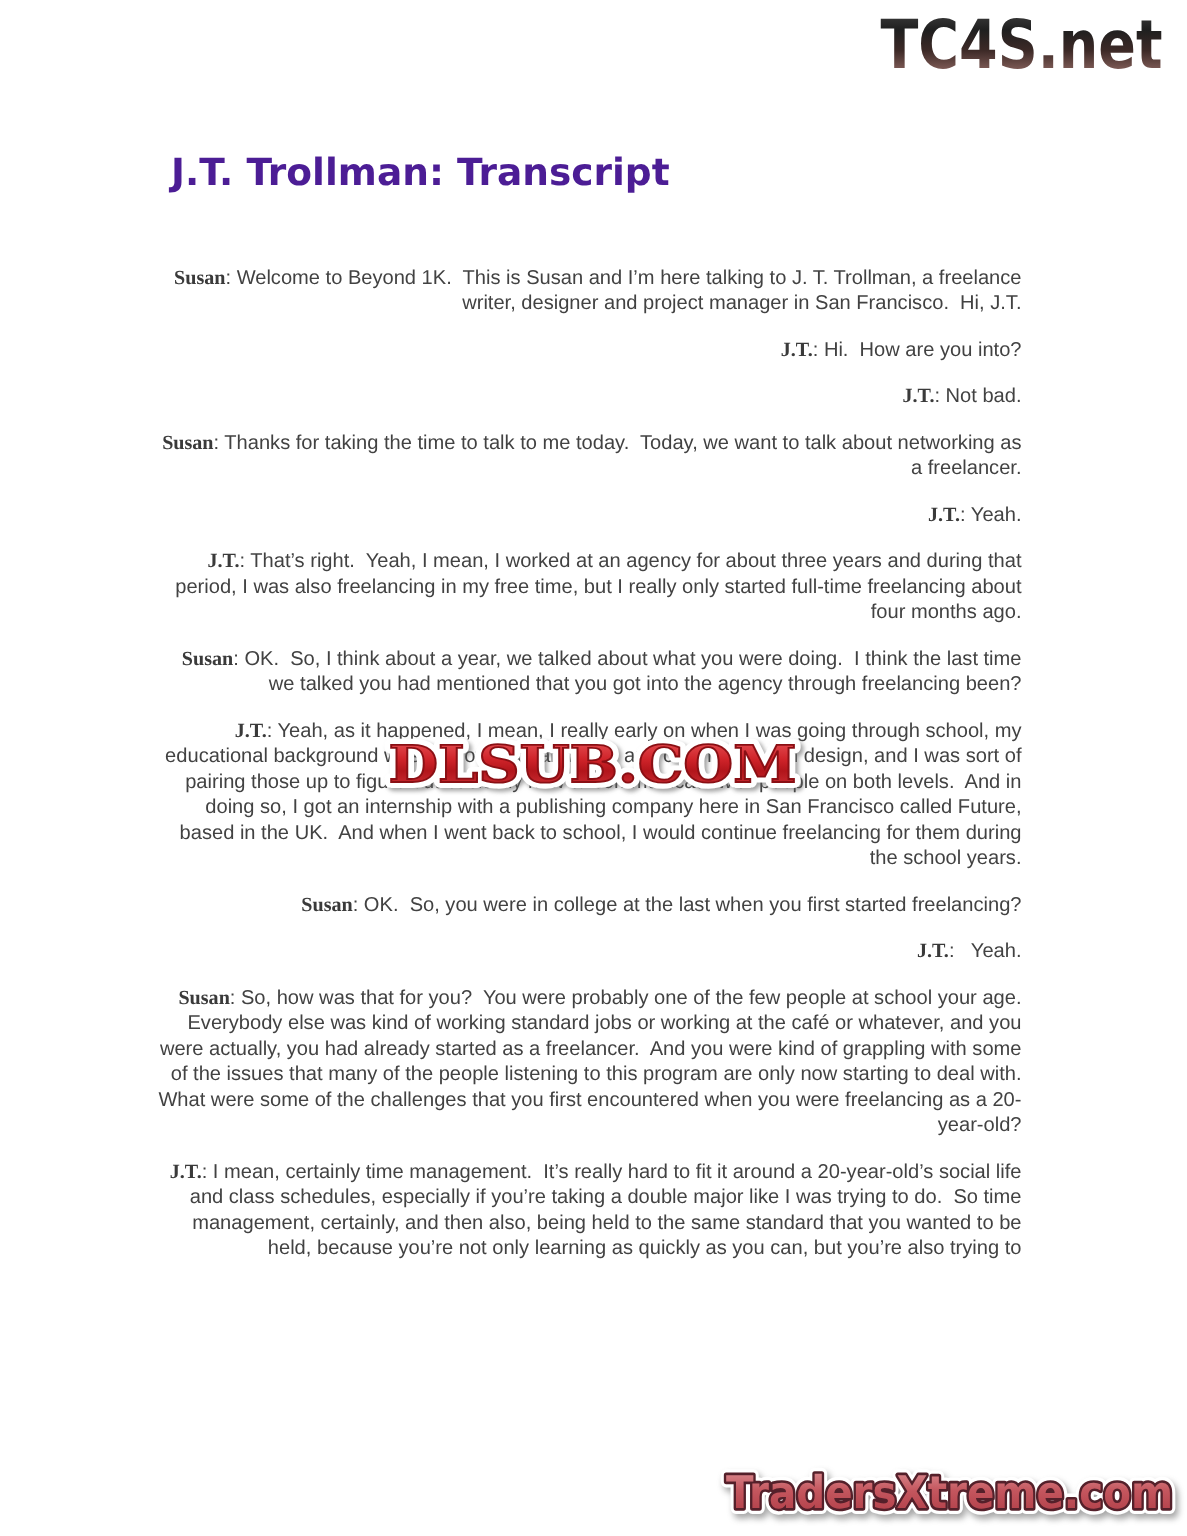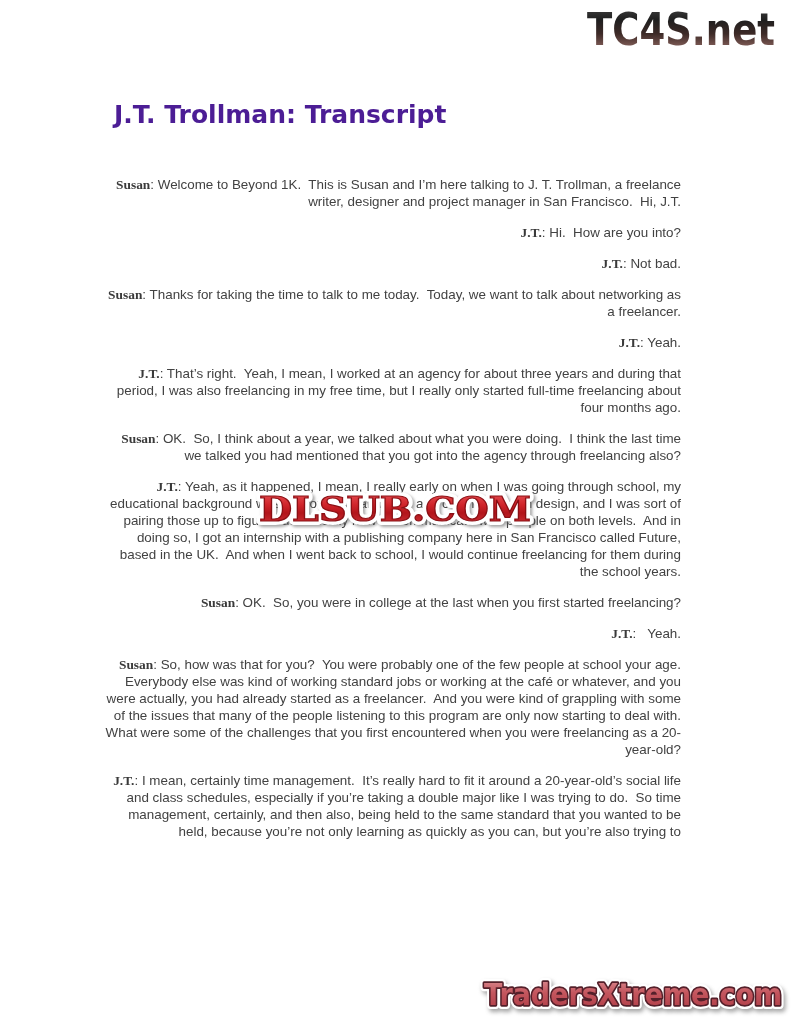--- a/index.html
+++ b/index.html
@@ -87,21 +87,21 @@
 
 <div class="page-title">J.T. Trollman: Transcript</div>
 
 <div class="transcript">
   <p class="para"><span class="speaker">Susan</span><span>: Welcome to Beyond 1K.  This is Susan and I’m here talking to J. T. Trollman, a freelance writer, designer and project manager in San Francisco.  Hi, J.T.</span></p>
   <p class="para"><span class="speaker">J.T.</span><span>: Hi.  How are you into?</span></p>
   <p class="para"><span class="speaker">J.T.</span><span>: Not bad.</span></p>
   <p class="para"><span class="speaker">Susan</span><span>: Thanks for taking the time to talk to me today.  Today, we want to talk about networking as a freelancer.</span></p>
   <p class="para"><span class="speaker">J.T.</span><span>: Yeah.</span></p>
   <p class="para"><span class="speaker">J.T.</span><span>: That’s right.  Yeah, I mean, I worked at an agency for about three years and during that period, I was also freelancing in my free time, but I really only started full-time freelancing about four months ago.</span></p>
-  <p class="para"><span class="speaker">Susan</span><span>: OK.  So, I think about a year, we talked about what you were doing.  I think the last time we talked you had mentioned that you got into the agency through freelancing also?</span></p>
+  <p class="para"><span class="speaker">Susan</span><span>: OK.  So, I think about a year, we talked about what you were doing.  I think the last time we talked you had mentioned that you got into the agency through freelancing been?</span></p>
   <p class="para"><span class="speaker">J.T.</span><span>: Yeah, as it happened, I mean, I really early on when I was going through school, my educational background was in professional writing and communication design, and I was sort of pairing those up to figure out basically how to communicate with people on both levels.  And in doing so, I got an internship with a publishing company here in San Francisco called Future, based in the UK.  And when I went back to school, I would continue freelancing for them during the school years.</span></p>
   <p class="para"><span class="speaker">Susan</span><span>: OK.  So, you were in college at the last when you first started freelancing?</span></p>
   <p class="para"><span class="speaker">J.T.</span><span>:   Yeah.</span></p>
   <p class="para"><span class="speaker">Susan</span><span>: So, how was that for you?  You were probably one of the few people at school your age.  Everybody else was kind of working standard jobs or working at the café or whatever, and you were actually, you had already started as a freelancer.  And you were kind of grappling with some of the issues that many of the people listening to this program are only now starting to deal with.  What were some of the challenges that you first encountered when you were freelancing as a 20-year-old?</span></p>
   <p class="para"><span class="speaker">J.T.</span><span>: I mean, certainly time management.  It’s really hard to fit it around a 20-year-old’s social life and class schedules, especially if you’re taking a double major like I was trying to do.  So time management, certainly, and then also, being held to the same standard that you wanted to be held, because you’re not only learning as quickly as you can, but you’re also trying to</span></p>
 </div>
 
 <svg class="watermark" viewBox="0 0 292 48" xmlns="http://www.w3.org/2000/svg">
   <defs>
     <linearGradient id="g-wm" x1="0" y1="0" x2="0" y2="1">

